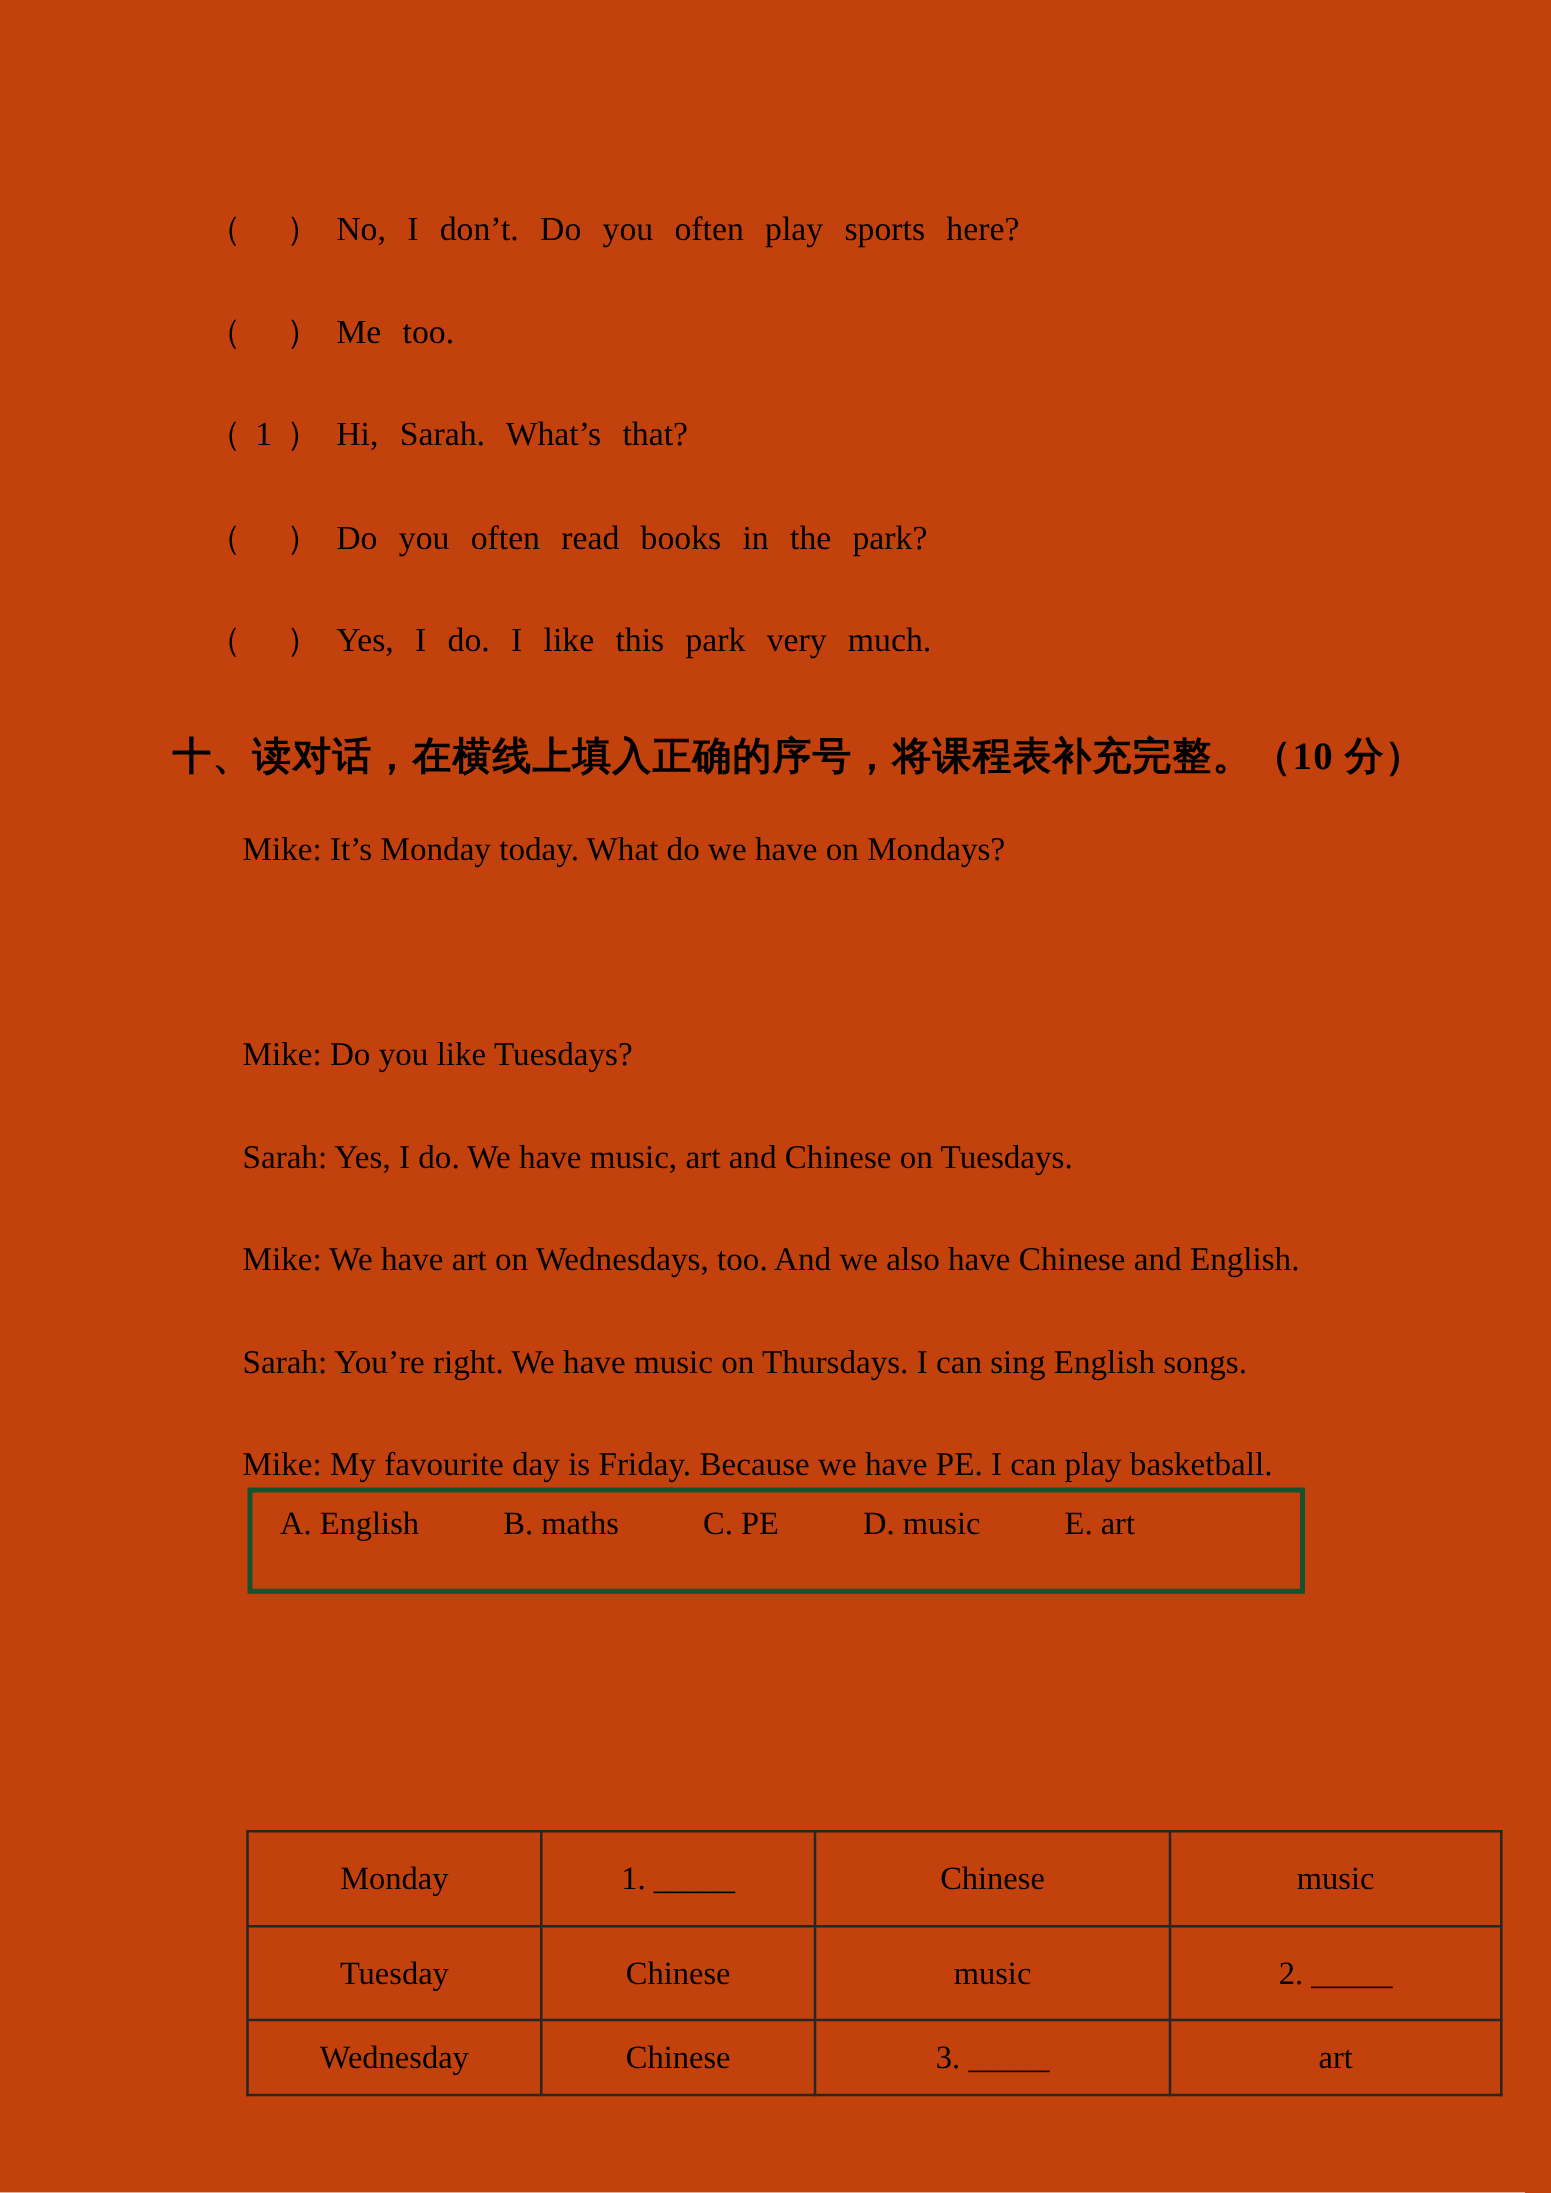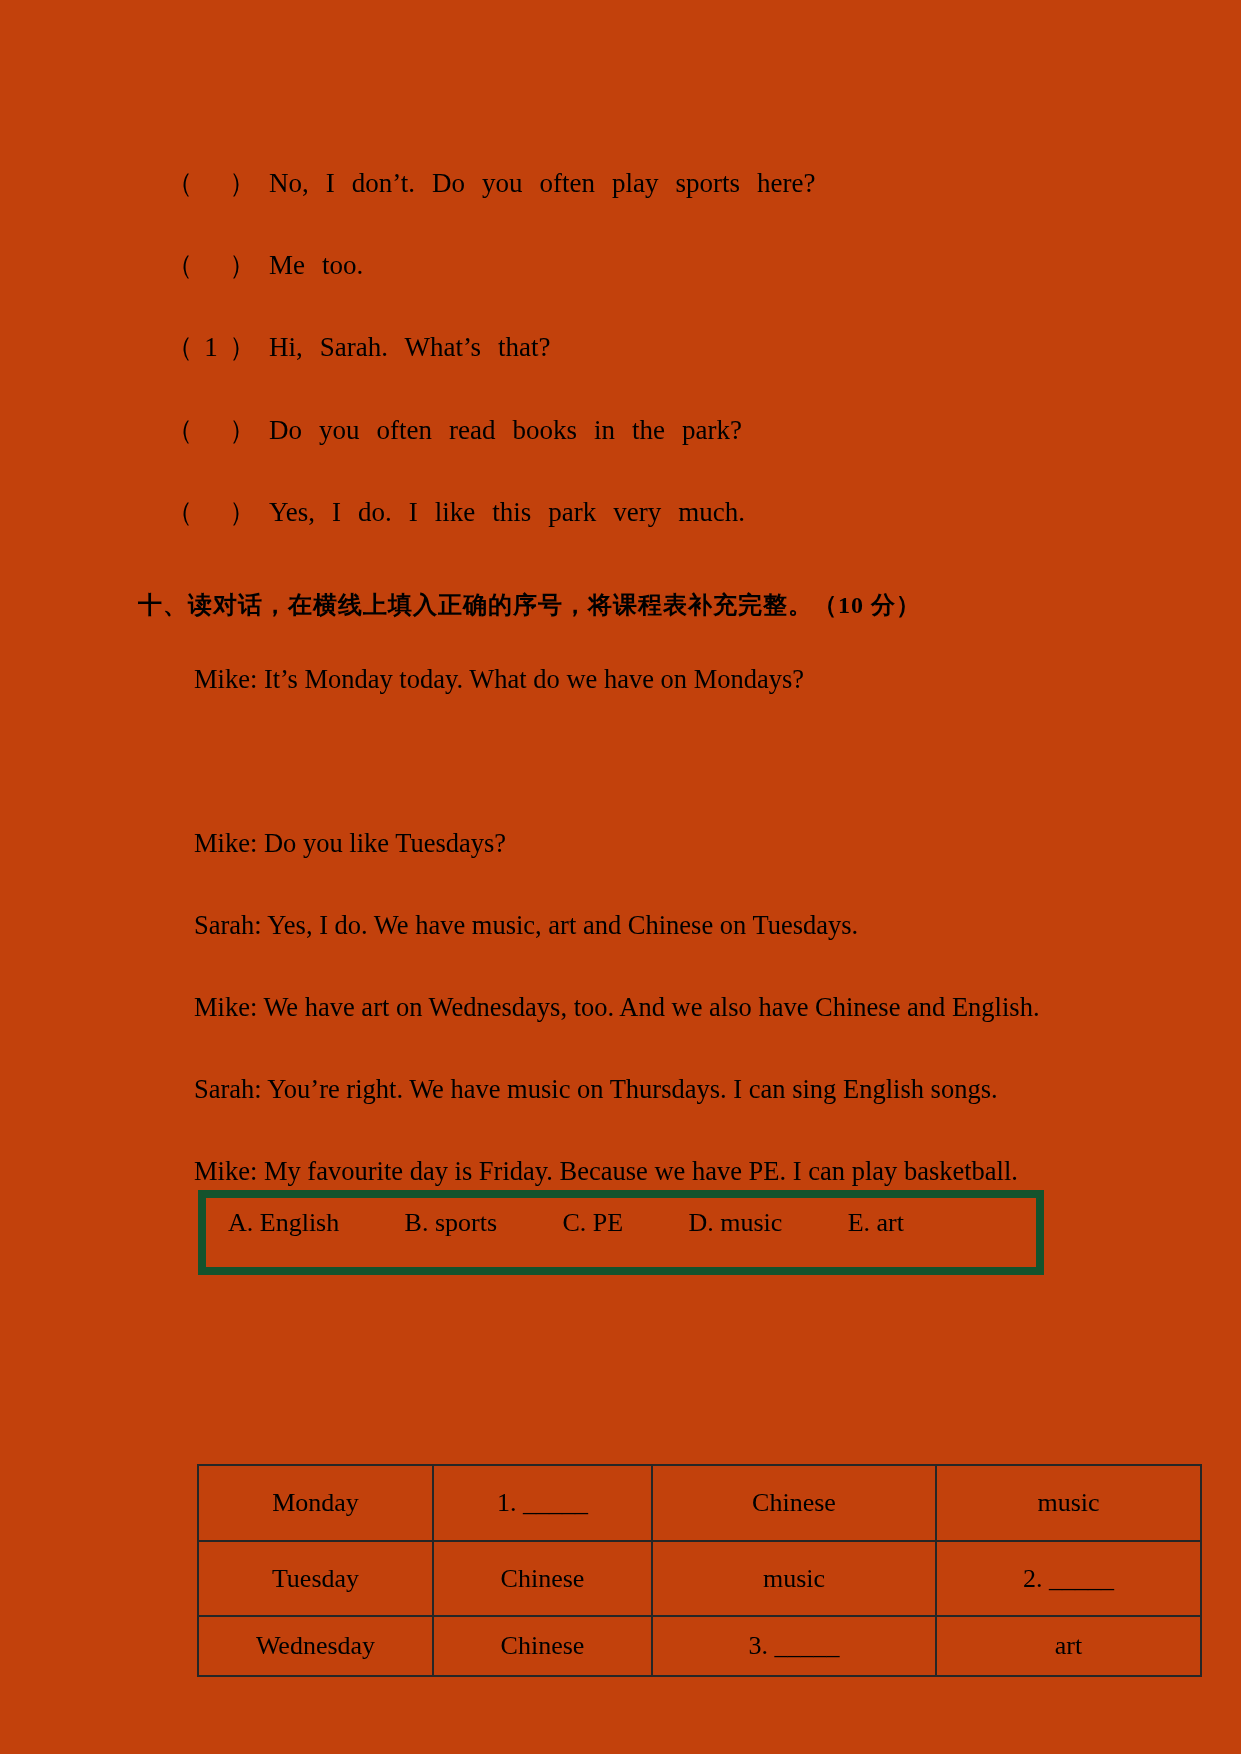--- a/index.html
+++ b/index.html
@@ -28,42 +28,42 @@
     width: 36px;
     text-align: center;
     word-spacing: 0;
   }
   .seq-text { margin-left: 13px; }
 
   
   .section-title {
     left: 138px;
     top: 587px;
-    font-size: 24px;
+    font-size: 31px;
     line-height: 36px;
     font-weight: bold;
     white-space: nowrap;
     letter-spacing: 1px;
   }
 
   
   .dlg-line {
     left: 194px;
     font-size: 26.5px;
     line-height: 32px;
     white-space: nowrap;
   }
 
   
   .options-box {
     left: 198px;
     top: 1190px;
     width: 846px;
     height: 85px;
-    border: 8px solid #14532d;
+    border: 4px solid #14532d;
     box-sizing: border-box;
     display: flex;
     justify-content: space-between;
     align-items: flex-start;
     padding: 10px 132px 0 22px;
     font-size: 26px;
   }
   .option-item { white-space: nowrap; }
 
   
@@ -115,21 +115,21 @@
 
   <div class="abs dlg-line" style="top:663px">Mike: It’s Monday today. What do we have on Mondays?</div>
   <div class="abs dlg-line" style="top:827px">Mike: Do you like Tuesdays?</div>
   <div class="abs dlg-line" style="top:909px">Sarah: Yes, I do. We have music, art and Chinese on Tuesdays.</div>
   <div class="abs dlg-line" style="top:991px">Mike: We have art on Wednesdays, too. And we also have Chinese and English.</div>
   <div class="abs dlg-line" style="top:1073px">Sarah: You’re right. We have music on Thursdays. I can sing English songs.</div>
   <div class="abs dlg-line" style="top:1155px">Mike: My favourite day is Friday. Because we have PE. I can play basketball.</div>
 
   <div class="abs options-box">
     <span class="option-item">A. English</span>
-    <span class="option-item">B. sports</span>
+    <span class="option-item">B. maths</span>
     <span class="option-item">C. PE</span>
     <span class="option-item">D. music</span>
     <span class="option-item">E. art</span>
   </div>
 
   <table class="abs sched">
     <tbody>
       <tr class="r1">
         <td class="c1">Monday</td>
         <td class="c2">1. _____</td>

